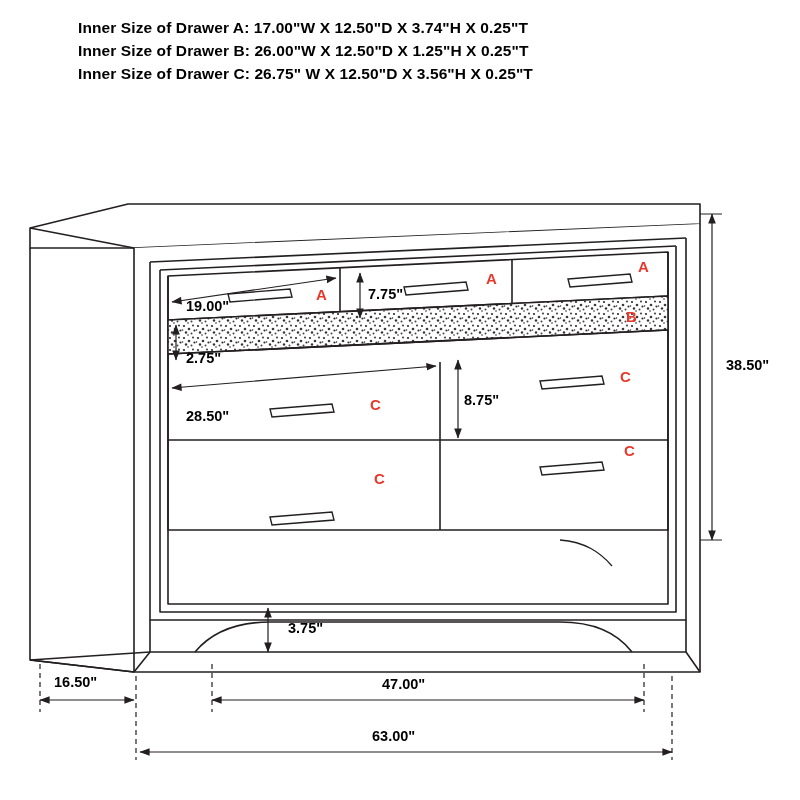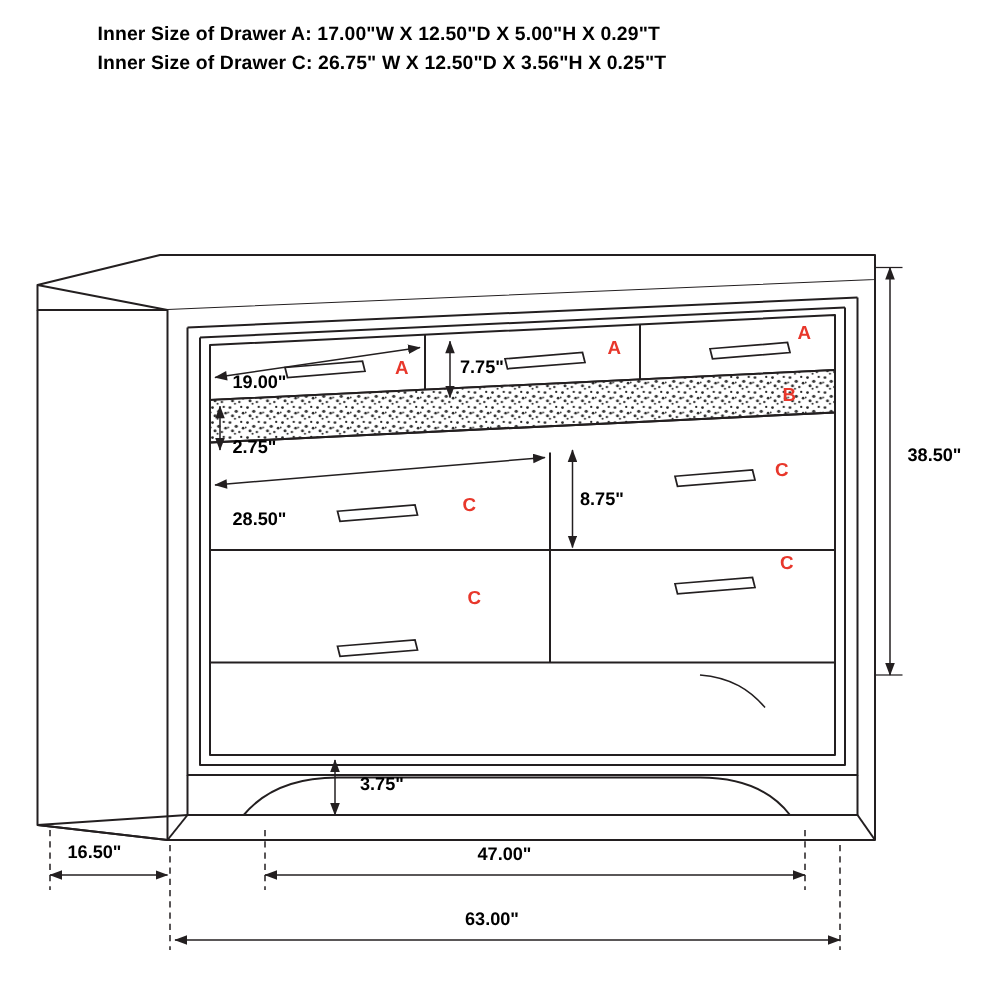--- a/index.html
+++ b/index.html
@@ -52,21 +52,22 @@
     color: #e8372b;
     white-space: nowrap;
   }
 </style>
 </head>
 <body>
 
 <div id="page">
 
   <div class="spec-block">
-    <div class="spec-line">Inner Size of Drawer A: 17.00"W X 12.50"D X 5.00"H X 0.29"T</div>
+    <div class="spec-line">Inner Size of Drawer A: 17.00"W X 12.50"D X 3.74"H X 0.25"T</div>
+    <div class="spec-line">Inner Size of Drawer B: 26.00"W X 12.50"D X 1.25"H X 0.25"T</div>
     <div class="spec-line">Inner Size of Drawer C: 26.75" W X 12.50"D X 3.56"H X 0.25"T</div>
   </div>
 
   <svg id="drawing" viewBox="0 0 800 800">
     <defs>
       <pattern id="glitter" patternUnits="userSpaceOnUse" width="14" height="12">
         <rect width="14" height="12" fill="#ffffff"></rect>
         <circle cx="2" cy="2" r="1.1" fill="#2b2b2b"></circle>
         <circle cx="7" cy="5" r="1.3" fill="#3a3a3a"></circle>
         <circle cx="11" cy="1.5" r="0.9" fill="#222"></circle>

